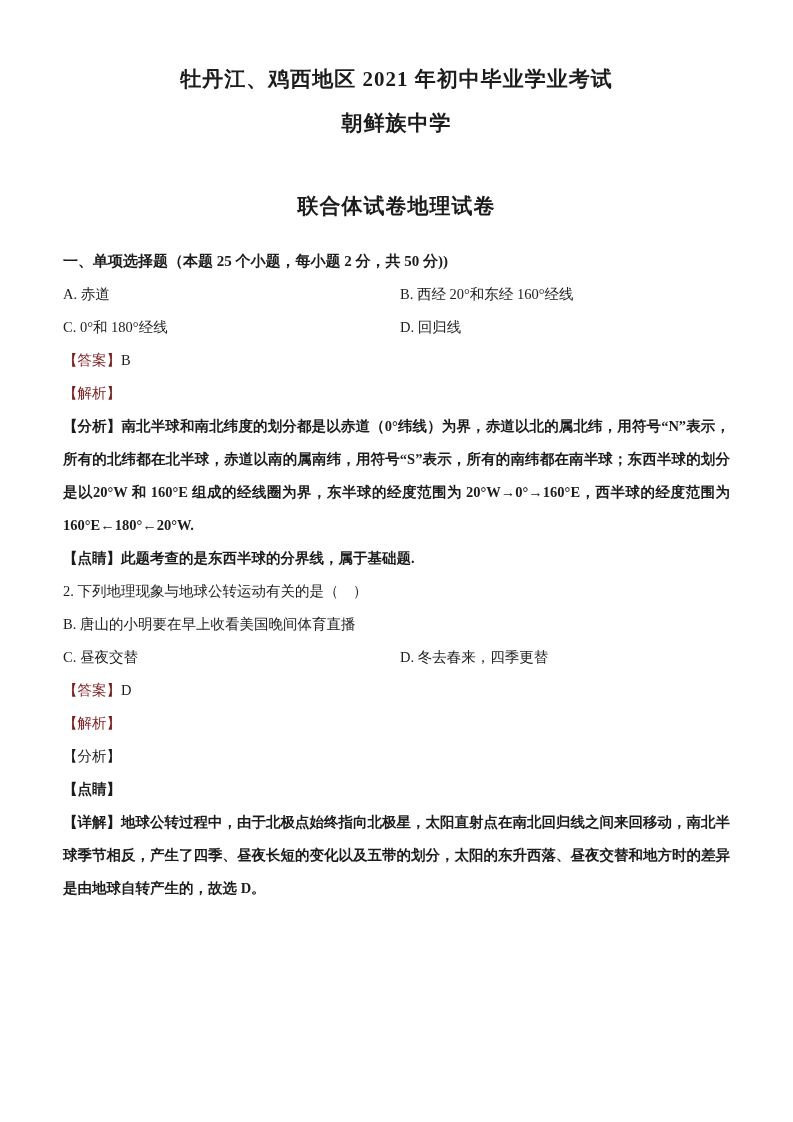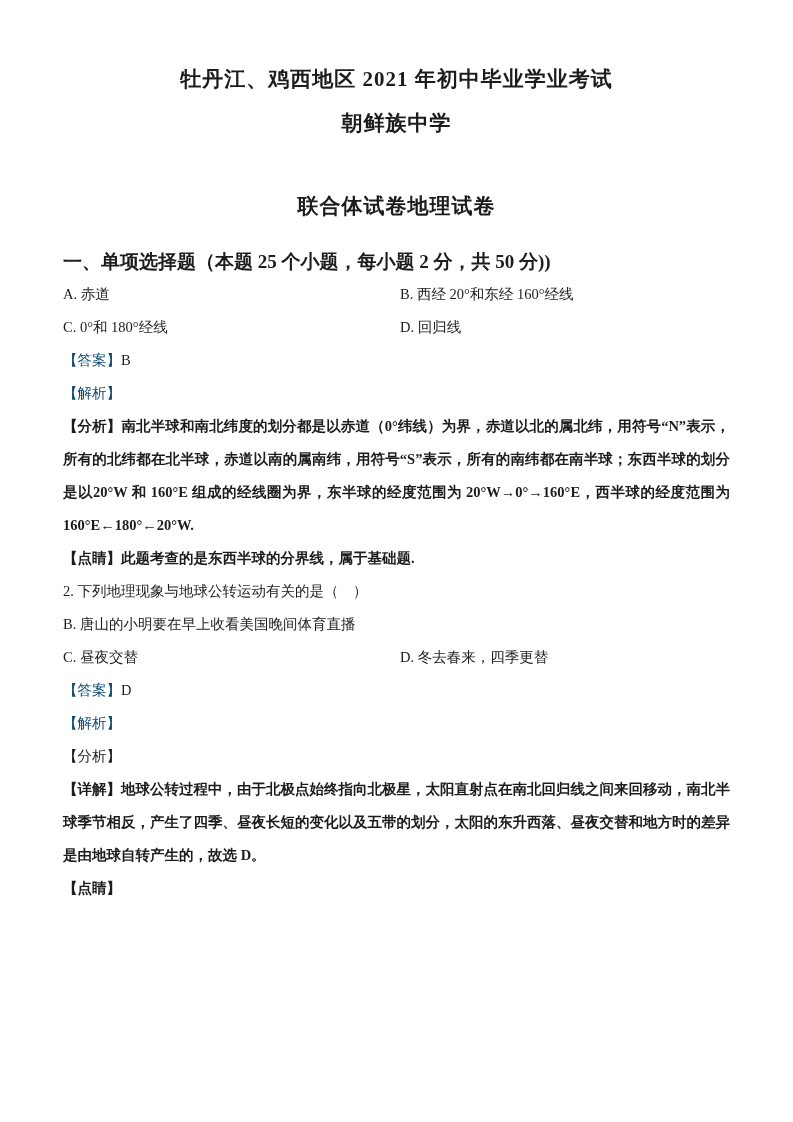--- a/index.html
+++ b/index.html
@@ -31,38 +31,38 @@
     text-align: center;
   }
   .body {
     padding: 0 63px;
     margin-top: 24px;
     font-size: 14.5px;
     line-height: 33px;
   }
   .section-heading {
     font-weight: bold;
-    font-size: 19px;
+    font-size: 15px;
     line-height: 33px;
   }
   .line { line-height: 33px; }
   .para {
     line-height: 33px;
     text-align: justify;
     text-justify: inter-ideograph;
     font-weight: bold;
   }
   .para.gap-before { margin-top: 42px; }
   .opt-row {
     display: flex;
     line-height: 33px;
   }
   .opt-left { width: 337px; flex: 0 0 337px; }
   .opt-right { flex: 1; }
-  .blue { color: #0c4a6e; }
+  .blue { color: #7f1d1d; }
 </style>
 </head>
 <body>
 
 <div class="page">
 
   <div class="doc-header">
     <div class="title-line">牡丹江、鸡西地区 2021 年初中毕业学业考试</div>
     <div class="title-line second">朝鲜族中学</div>
     <div class="paper-title">联合体试卷地理试卷</div>
@@ -89,18 +89,18 @@
     <div class="opt-row">
       <span class="opt-right">B. 唐山的小明要在早上收看美国晚间体育直播</span>
     </div>
     <div class="opt-row">
       <span class="opt-left">C. 昼夜交替</span>
       <span class="opt-right">D. 冬去春来，四季更替</span>
     </div>
     <p class="line"><span class="blue">【答案】</span><span>D</span></p>
     <p class="line"><span class="blue">【解析】</span></p>
     <p class="line">【分析】</p>
+    <p class="para">【点睛】</p>
     <p class="para">【详解】地球公转过程中，由于北极点始终指向北极星，太阳直射点在南北回归线之间来回移动，南北半球季节相反，产生了四季、昼夜长短的变化以及五带的划分，太阳的东升西落、昼夜交替和地方时的差异是由地球自转产生的，故选 D。</p>
-    <p class="para">【点睛】</p>
 
 
   </div>
 </div>
 
 </body></html>

